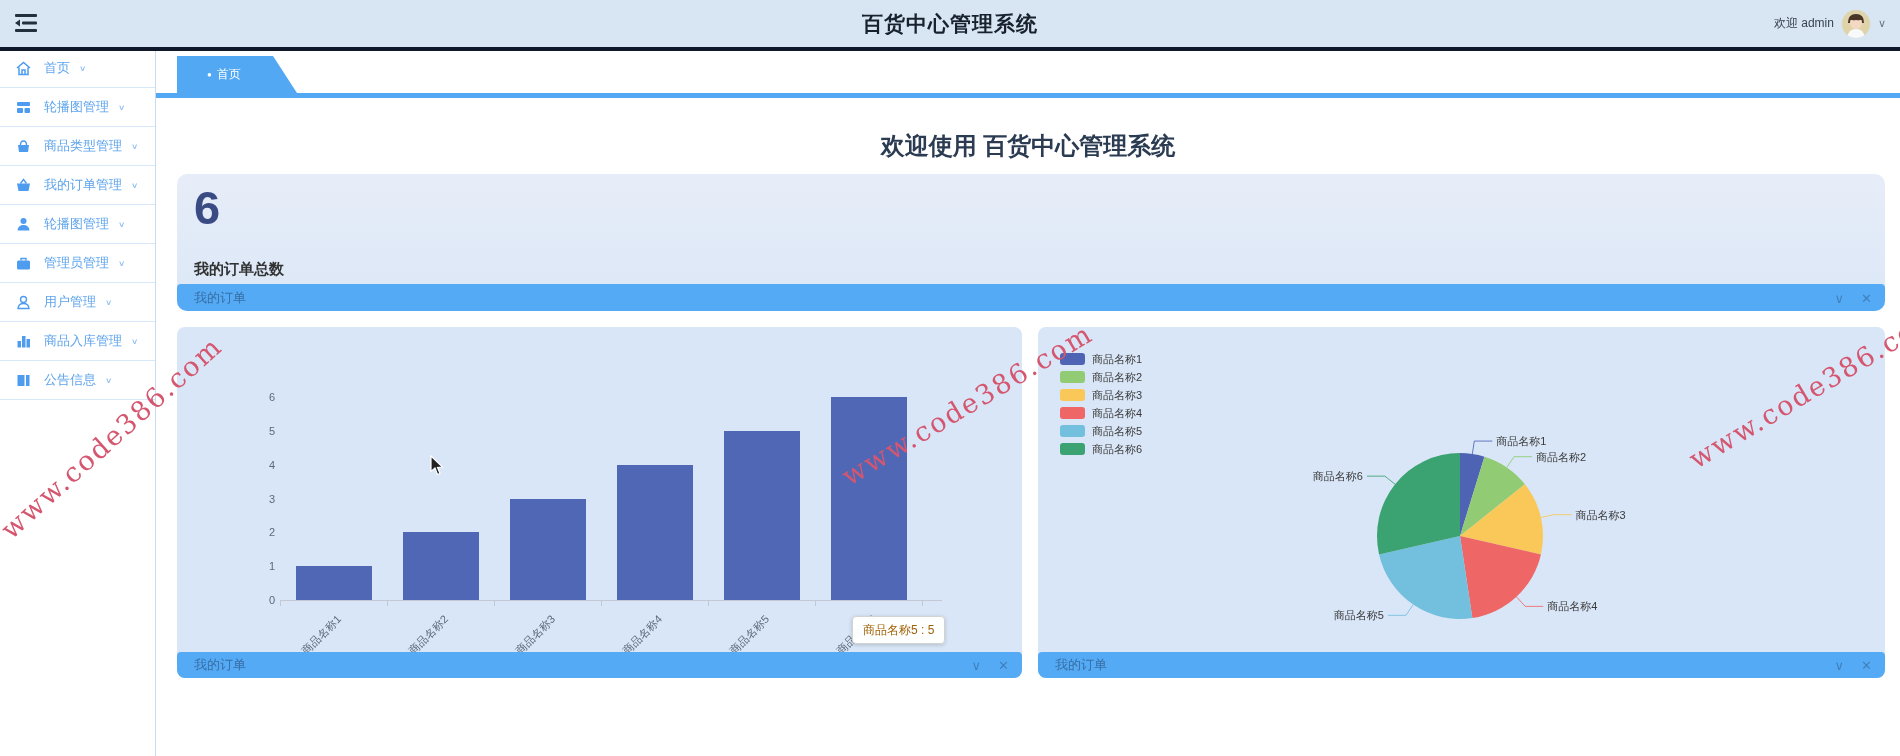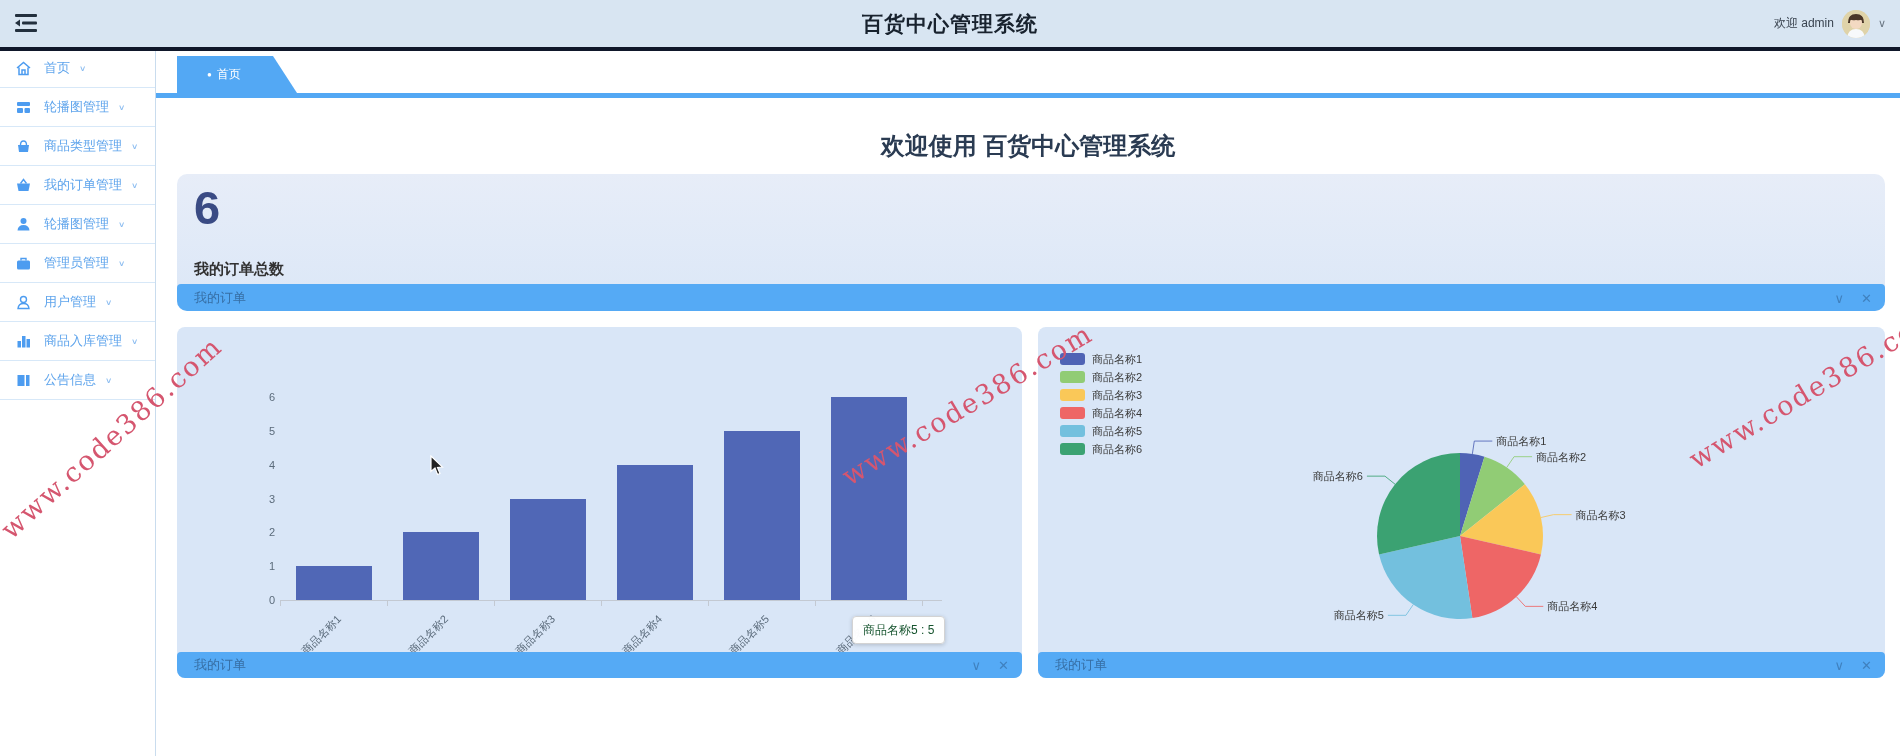--- a/index.html
+++ b/index.html
@@ -61,21 +61,21 @@
 
   
   .ylab{position:absolute;width:26px;text-align:right;font-size:11px;color:#5b6b7b}
   .baseline{position:absolute;left:103px;top:273px;width:662px;height:1px;background:#c3c9d2}
   .tickv{position:absolute;width:1px;height:5px;top:274px;background:#c3c9d2}
   .vbar{position:absolute;cursor:pointer}
   .xlab{position:absolute;width:100px;text-align:right;font-size:11px;color:#5b6b7b;
         transform:rotate(-45deg);transform-origin:100% 0;white-space:nowrap}
   .tooltip{position:absolute;left:675px;top:289px;height:26px;line-height:26px;padding:0 10px;
            background:rgba(255,255,255,.97);border:1px solid #d3d3d3;border-radius:4px;
-           box-shadow:0 1px 4px rgba(0,0,0,.18);font-size:12px;color:#14532d;z-index:2;white-space:nowrap}
+           box-shadow:0 1px 4px rgba(0,0,0,.18);font-size:12px;color:#a16207;z-index:2;white-space:nowrap}
 
   
   .pie-svg{position:absolute;left:0;top:0}
   .legend{position:absolute;left:22px;top:26px}
   .lrow{display:flex;align-items:center;height:12px;margin-bottom:6px;cursor:pointer}
   .lswatch{width:25px;height:12px;border-radius:3px;margin-right:7px;flex:none}
   .llabel{font-size:11px;color:#3a3a3a;white-space:nowrap}
 
   
   .watermark{position:absolute;font-family:"DejaVu Serif","Liberation Serif",serif;

